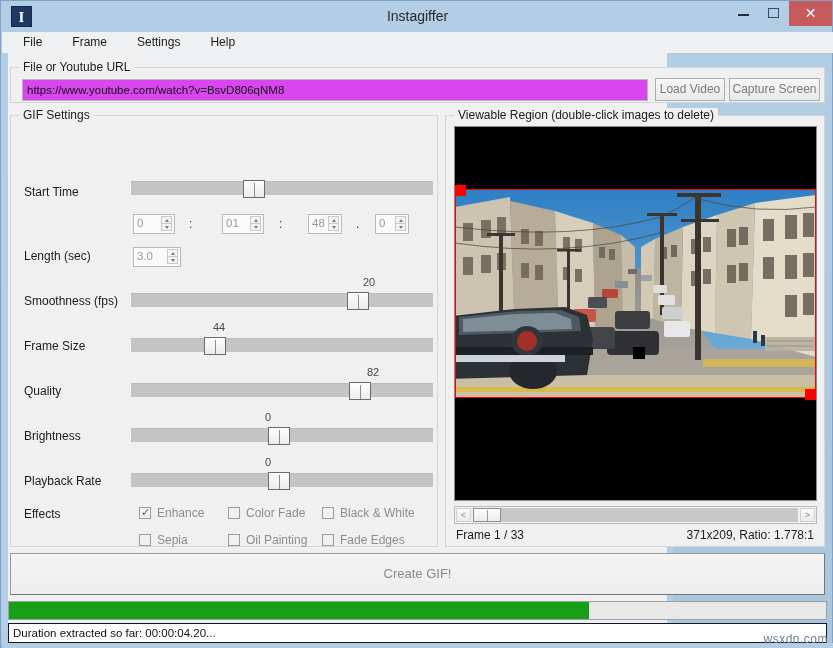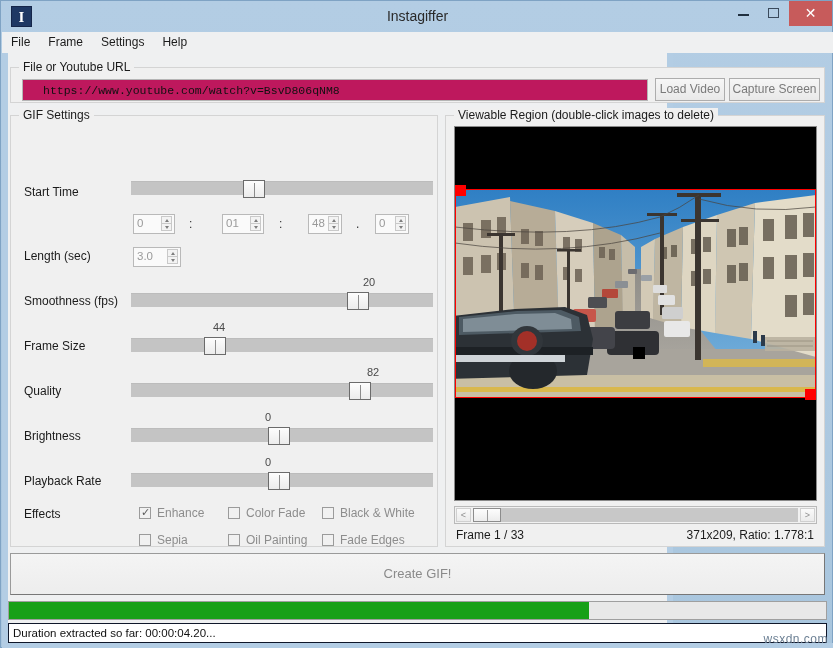--- a/index.html
+++ b/index.html
@@ -44,21 +44,21 @@
   #btn-close {
     left:788px; width:43px; height:25px; background:#c75b5b; color:#fff; font-size:14px;
   }
 
   
   #menubar {
     position:absolute; left:1px; top:31px; width:831px; height:21px;
     background:#eff0f1;
   }
   .menu-item {
-    float:left; padding:3px 9px 2px 9px; font-size:12px; color:#1b1b1b; cursor:default;
+    float:left; padding:3px 9px 2px 21px; font-size:12px; color:#1b1b1b; cursor:default;
   }
 
   
   #client {
     position:absolute; left:1px; top:52px; width:671px; height:595px;
     background:#eff0f1;
   }
   
   #gutter-left { position:absolute; left:0; top:0; width:6px; height:595px; background:#b3cde4;}
   #gutter-right { position:absolute; right:0; top:0; width:6px; height:595px; background:#b3cde4;}
@@ -73,22 +73,22 @@
     padding:0 4px; font-size:12px; color:#1b1b1b; white-space:nowrap;
   }
 
   #grp-url { left:8px; top:14px; width:815px; height:36px; }
   #grp-gif { left:8px; top:62px; width:428px; height:432px; }
   #grp-view { left:443px; top:62px; width:380px; height:432px; }
 
   
   #url-input {
     position:absolute; left:11px; top:11px; width:626px; height:22px;
-    border:1px solid #b5b5b5; background:#be185d; font-size:11.5px;
-    padding:2px 20px; color:#111; font-family:Liberation Mono, monospace;
+    border:1px solid #b5b5b5; background:#d946ef; font-size:11.5px;
+    padding:2px 4px; color:#111; font-family:Liberation Sans, sans-serif;
   }
   .btn {
     position:absolute; height:23px; border:1px solid #adadad;
     background:linear-gradient(to bottom,#f6f6f6,#e9e9e9);
     font-size:12px; color:#7a7a7a; text-align:center; line-height:21px; cursor:default;
   }
   #btn-load { left:644px; top:10px; width:70px; }
   #btn-capture { left:718px; top:10px; width:91px; }
 
   

